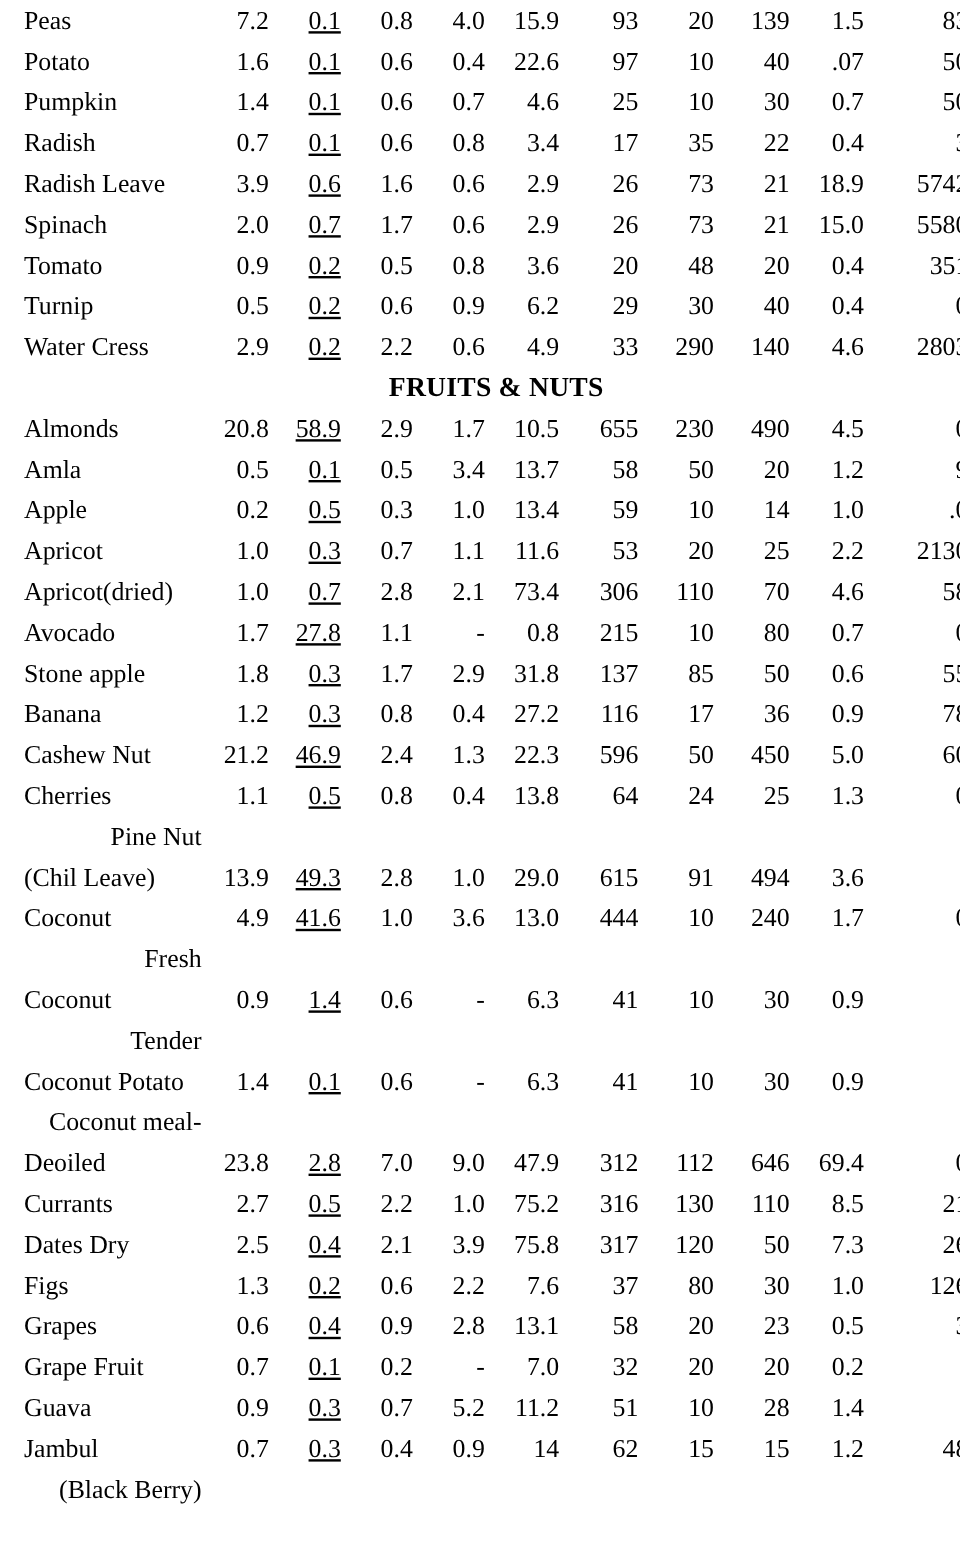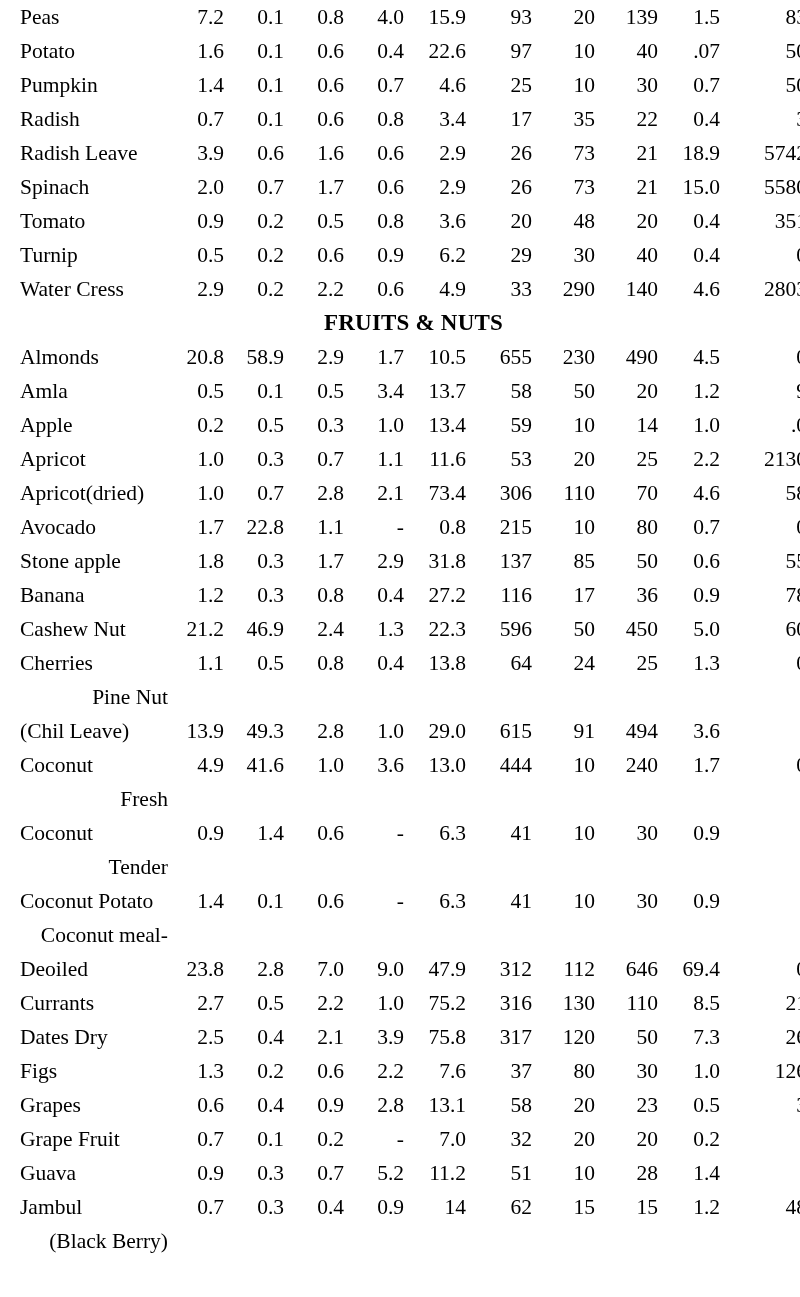--- a/index.html
+++ b/index.html
@@ -53,21 +53,21 @@
     overflow: visible;
   }
 
   
   td.num {
     text-align: right;
     padding-right: 0;
   }
 
   td.c1 { width: 56px; }
-  td.c2 { width: 60px; }
+  td.c2 { width: 60px; text-decoration: underline; }
   td.c3 { width: 60px; }
   td.c4 { width: 60px; }
   td.c5 { width: 62px; }
   td.c6 { width: 66px; }
   td.c7 { width: 63px; }
   td.c8 { width: 63px; }
   td.c9 { width: 62px; }
   td.c10 { width: 87px; }
 
   
@@ -270,21 +270,21 @@
           <td class="num c5">73.4</td>
           <td class="num c6">306</td>
           <td class="num c7">110</td>
           <td class="num c8">70</td>
           <td class="num c9">4.6</td>
           <td class="num c10">58</td>
         </tr>
         <tr class="">
           <td class="label">Avocado</td>
           <td class="num c1">1.7</td>
-          <td class="num c2">22.8</td>
+          <td class="num c2">27.8</td>
           <td class="num c3">1.1</td>
           <td class="num c4">-</td>
           <td class="num c5">0.8</td>
           <td class="num c6">215</td>
           <td class="num c7">10</td>
           <td class="num c8">80</td>
           <td class="num c9">0.7</td>
           <td class="num c10">0</td>
         </tr>
         <tr class="">

